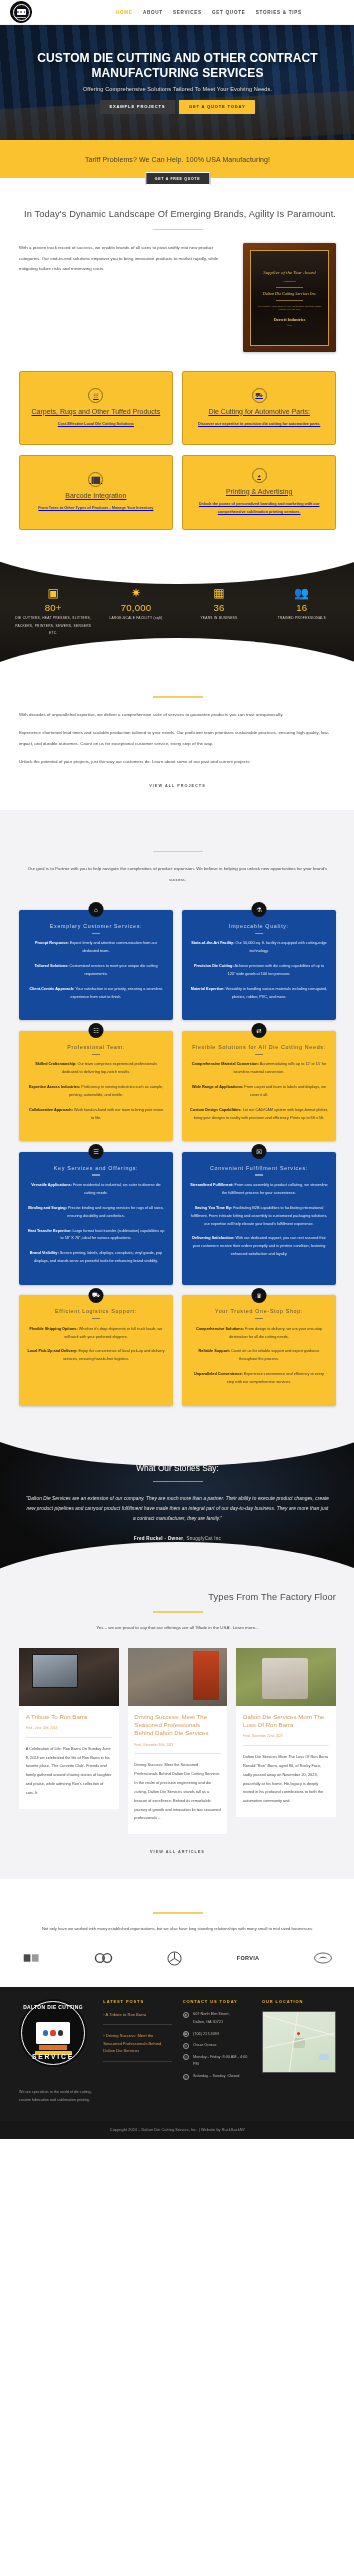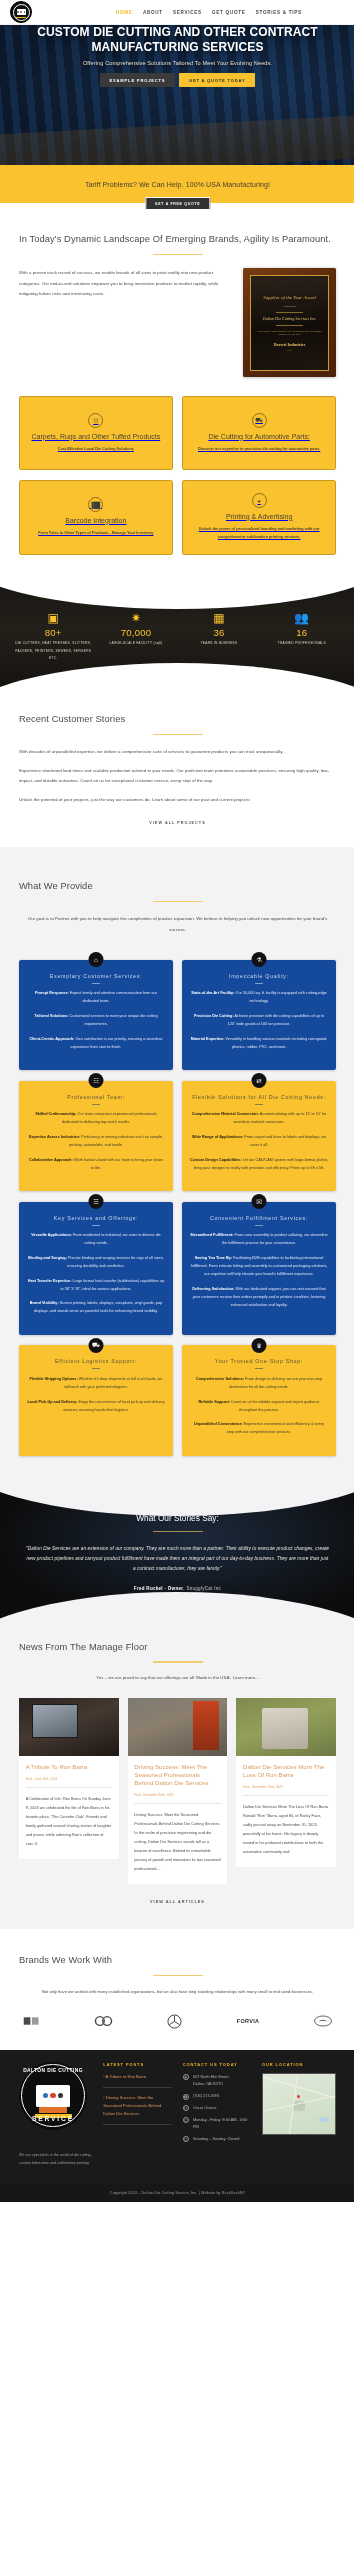--- a/index.html
+++ b/index.html
@@ -32,25 +32,25 @@
   .logo-badge .bar { position:absolute;bottom:3.7px;left:5.2px;right:5.2px;height:1.5px;background:#f6c026;border-radius:0.7px;}
   .nav { margin-left:auto; display:flex; gap:10.3px; align-items:center; padding-right:43px; }
   .nav a {
     font-size:4.6px; letter-spacing:0.7px; color:#4a4a4a; text-decoration:none;
     font-weight:600; white-space:nowrap;
   }
   .nav a.active { color:#f3b821; }
 
   
   .hero {
-    height:140px; position:relative; overflow:hidden;
+    height:115px; position:relative; overflow:hidden;
     background:
       radial-gradient(ellipse at 70% 45%, rgba(40,80,130,.85), rgba(10,14,20,.95) 70%),
       linear-gradient(180deg,#0d1420 0%,#132133 40%,#1b2a3d 70%,#241c12 100%);
-    display:flex; flex-direction:column; align-items:center; justify-content:flex-start;
+    display:flex; flex-direction:column; align-items:center; justify-content:center;
   }
   .hero::before{
     content:""; position:absolute; inset:0;
     background:
       repeating-linear-gradient(85deg, rgba(30,70,120,.55) 0 7.4px, rgba(16,38,68,.55) 7.4px 16.3px),
       linear-gradient(180deg, rgba(8,12,18,.55), rgba(8,12,18,.75));
     opacity:.9;
   }
   .hero::after{
     content:""; position:absolute; left:-5%; right:-5%; bottom:-3px; height:43px;
@@ -84,21 +84,21 @@
   .tariff-btn {
     position:absolute; left:50%; transform:translateX(-50%); bottom:-7.4px;
     background:#333; color:#fff; font-size:3.5px; letter-spacing:0.7px; font-weight:700;
     padding:3.7px 9px; text-transform:uppercase; border:0.7px solid #fff; text-decoration:none;
   }
 
   
   .section { padding:0 19px; }
   .intro { padding-top:30px; padding-bottom:7.4px; }
   .sec-title {
-    text-align:left; font-size:9.3px; font-weight:400; color:#4c4c4c;
+    text-align:right; font-size:9.3px; font-weight:400; color:#4c4c4c;
     line-height:1.35; letter-spacing:0.1px;
   }
   .rule { width:50px; height:1.5px; background:#f3cd6b; margin:8.1px auto 0; }
   .intro-grid { display:flex; gap:12px; margin-top:13.3px; align-items:flex-start; }
   .intro-copy { flex:1; font-size:4.4px; line-height:2.35; color:#4b4b4b; }
   .plaque {
     width:93px; height:109px; flex:0 0 93px; border-radius:1.5px;
     background:linear-gradient(135deg,#6b3410,#personally);
     background:linear-gradient(150deg,#7a3d13 0%,#5c2c0d 35%,#4a220a 100%);
     padding:6.7px; box-shadow:0 0.7px 3px rgba(0,0,0,.25);
@@ -406,32 +406,30 @@
       </div>
       <div class="stat">
         <div class="ic">👥</div>
         <div class="num">16</div>
         <div class="lbl">TRAINED PROFESSIONALS</div>
       </div>
     </div>
   </div>
 
   <div class="section stories">
-    <h2 class="sec-title">Recent Customer Stories</h2>
     <div class="rule"></div>
     <div class="body">
       <p>With decades of unparalleled expertise, we deliver a comprehensive suite of services to guarantee products you can trust unequivocally.</p>
       <p>Experience shortened lead times and scalable production tailored to your needs. Our proficient team prioritizes sustainable practices, ensuring high quality, low-impact, and durable outcomes. Count on us for exceptional customer service, every step of the way.</p>
       <p>Unlock the potential of your projects, just the way our customers do. Learn about some of our past and current projects:</p>
     </div>
     <a href="#" class="viewall">VIEW ALL PROJECTS</a>
   </div>
 
   <div class="provide">
-    <h2 class="sec-title">What We Provide</h2>
     <div class="rule"></div>
     <div class="lead">Our goal is to Partner with you to help navigate the complexities of product expansion. We believe in helping you unlock new opportunities for your brand's success.</div>
     <div class="pcards" id="provide-cards">
         <div class="pcard blue">
           <div class="badge">⌂</div>
           <h4>Exemplary Customer Services:</h4>
           <div class="dash"></div>
           <ul>
             <li><b>Prompt Response:</b><span> Expect timely and attentive communication from our dedicated team.</span></li>
             <li><b>Tailored Solutions:</b><span> Customized services to meet your unique die cutting requirements.</span></li>
@@ -518,21 +516,21 @@
       <h2>What Our Stories Say:</h2>
       <div class="rule"></div>
       <div class="quote">"Dalton Die Services are an extension of our company. They are much more than a partner. Their ability to execute product changes, create new product pipelines and carryout product fulfillment have made them an integral part of our day-to-day business. They are more than just a contract manufacturer, they are family."</div>
       <div class="author">
         <b>Fred Ruckel - Owner</b><span>, SnugglyCat Inc</span>
       </div>
     </div>
   </div>
 
   <div class="news">
-    <h2 class="sec-title">News From The Manage Floor</h2>
+    <h2 class="sec-title">Types From The Factory Floor</h2>
     <div class="rule"></div>
     <div class="lead">Yes – we are proud to say that our offerings are all 'Made in the USA'. Learn more...</div>
     <div class="ncards">
       <div class="ncard">
         <div class="thumb t-a"></div>
         <div class="body">
           <h3>A Tribute To Ron Barra</h3>
           <div class="meta">Fred  -  June 10th, 2024</div>
           <div class="sep"></div>
           <div class="excerpt">A Celebration of Life: Ron Barra On Sunday June 9, 2024 we celebrated the life of Ron Barra in his favorite place, 'The Corvette Club'. Friends and family gathered around sharing stories of laughter and praise, while admiring Ron's collection of cars. It</div>
@@ -554,21 +552,20 @@
           <div class="meta">Fred  -  November 22nd, 2023</div>
           <div class="sep"></div>
           <div class="excerpt">Dalton Die Services Morn The Loss Of Ron Barra Ronald "Ron" Barra, aged 80, of Rocky Face, sadly passed away on November 20, 2023, peacefully at his home. His legacy is deeply rooted in his profound contributions to both the automotive community and</div>
         </div>
       </div>
     </div>
     <a href="#" class="viewall">VIEW ALL ARTICLES</a>
   </div>
 
   <div class="brands">
-    <h2 class="sec-title">Brands We Work With</h2>
     <div class="rule"></div>
     <div class="lead">Not only have we worked with many established organizations, but we also have long standing relationships with many small to mid sized businesses.</div>
     <div class="brand-row">
       <div class="brand">
         <svg width="16.3" height="12" viewBox="0 0 22 16">
             <rect x="1" y="3" width="9" height="10" fill="#4a4a4a"></rect>
             <rect x="12" y="3" width="9" height="10" fill="#9a9a9a"></rect>
           </svg>
       </div>
       <div class="brand">

